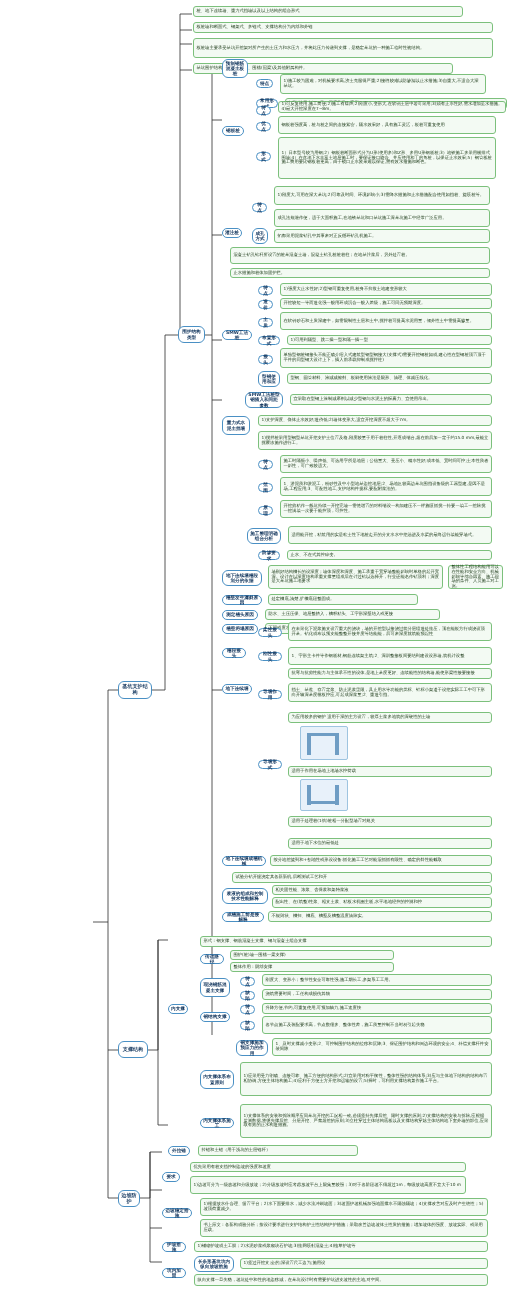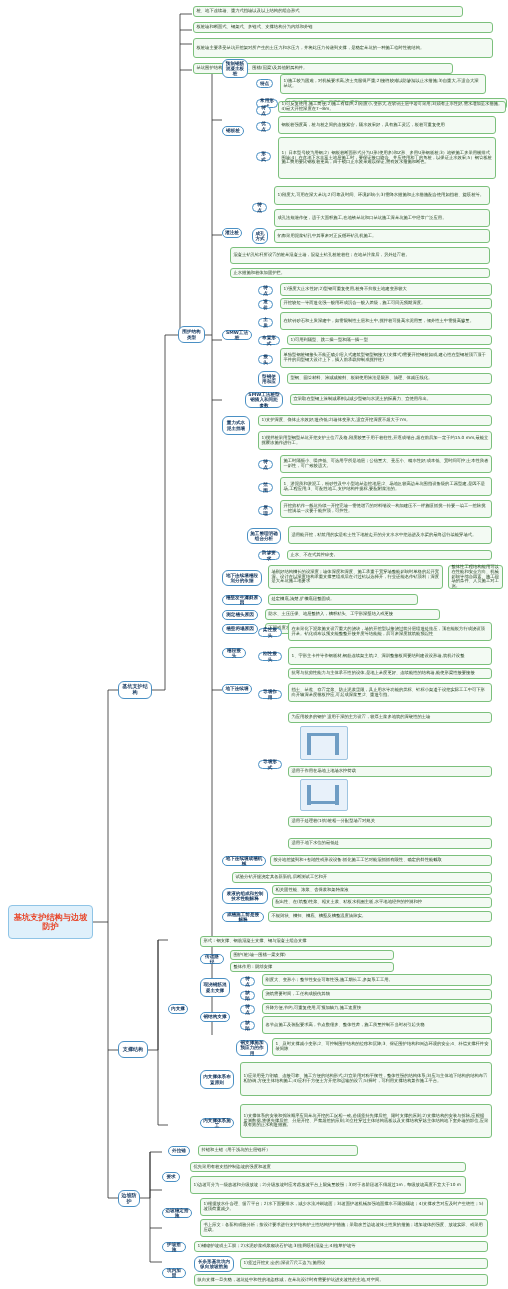--- a/index.html
+++ b/index.html
@@ -63,23 +63,20 @@
       <path d="M150 1262 H162"></path>
 
       <path d="M180 335 V14 " stroke-dasharray="0"></path>
       <path d="M180 14 H192"></path>
       <path d="M180 30 H192"></path>
       <path d="M180 44 H192"></path>
       <path d="M180 70 H192"></path>
     </g>
   </svg>
 
-  <div class="node n-root" style="left:8px;top:905px;width:85px;height:34px;">
-    <span>基坑支护结构与边坡防护</span>
-  </div>
 
   <div class="node n-green" style="left:193px;top:6px;width:270px;height:11px;">
     <span>桩、地下连续墙、重力式挡墙以及以上结构的组合形式</span>
   </div>
   <div class="node n-green" style="left:193px;top:22px;width:300px;height:11px;">
     <span>板桩墙和断面式、钢架式、多锚式、支撑结构分为内部和外锚</span>
   </div>
   <div class="node n-green" style="left:193px;top:38px;width:300px;height:20px;">
     <span>板桩墙主要承受基坑开挖架对所产生的土压力和水压力，并将此压力传递到支撑，是稳定基坑的一种施工临时性被结构。</span>
   </div>

